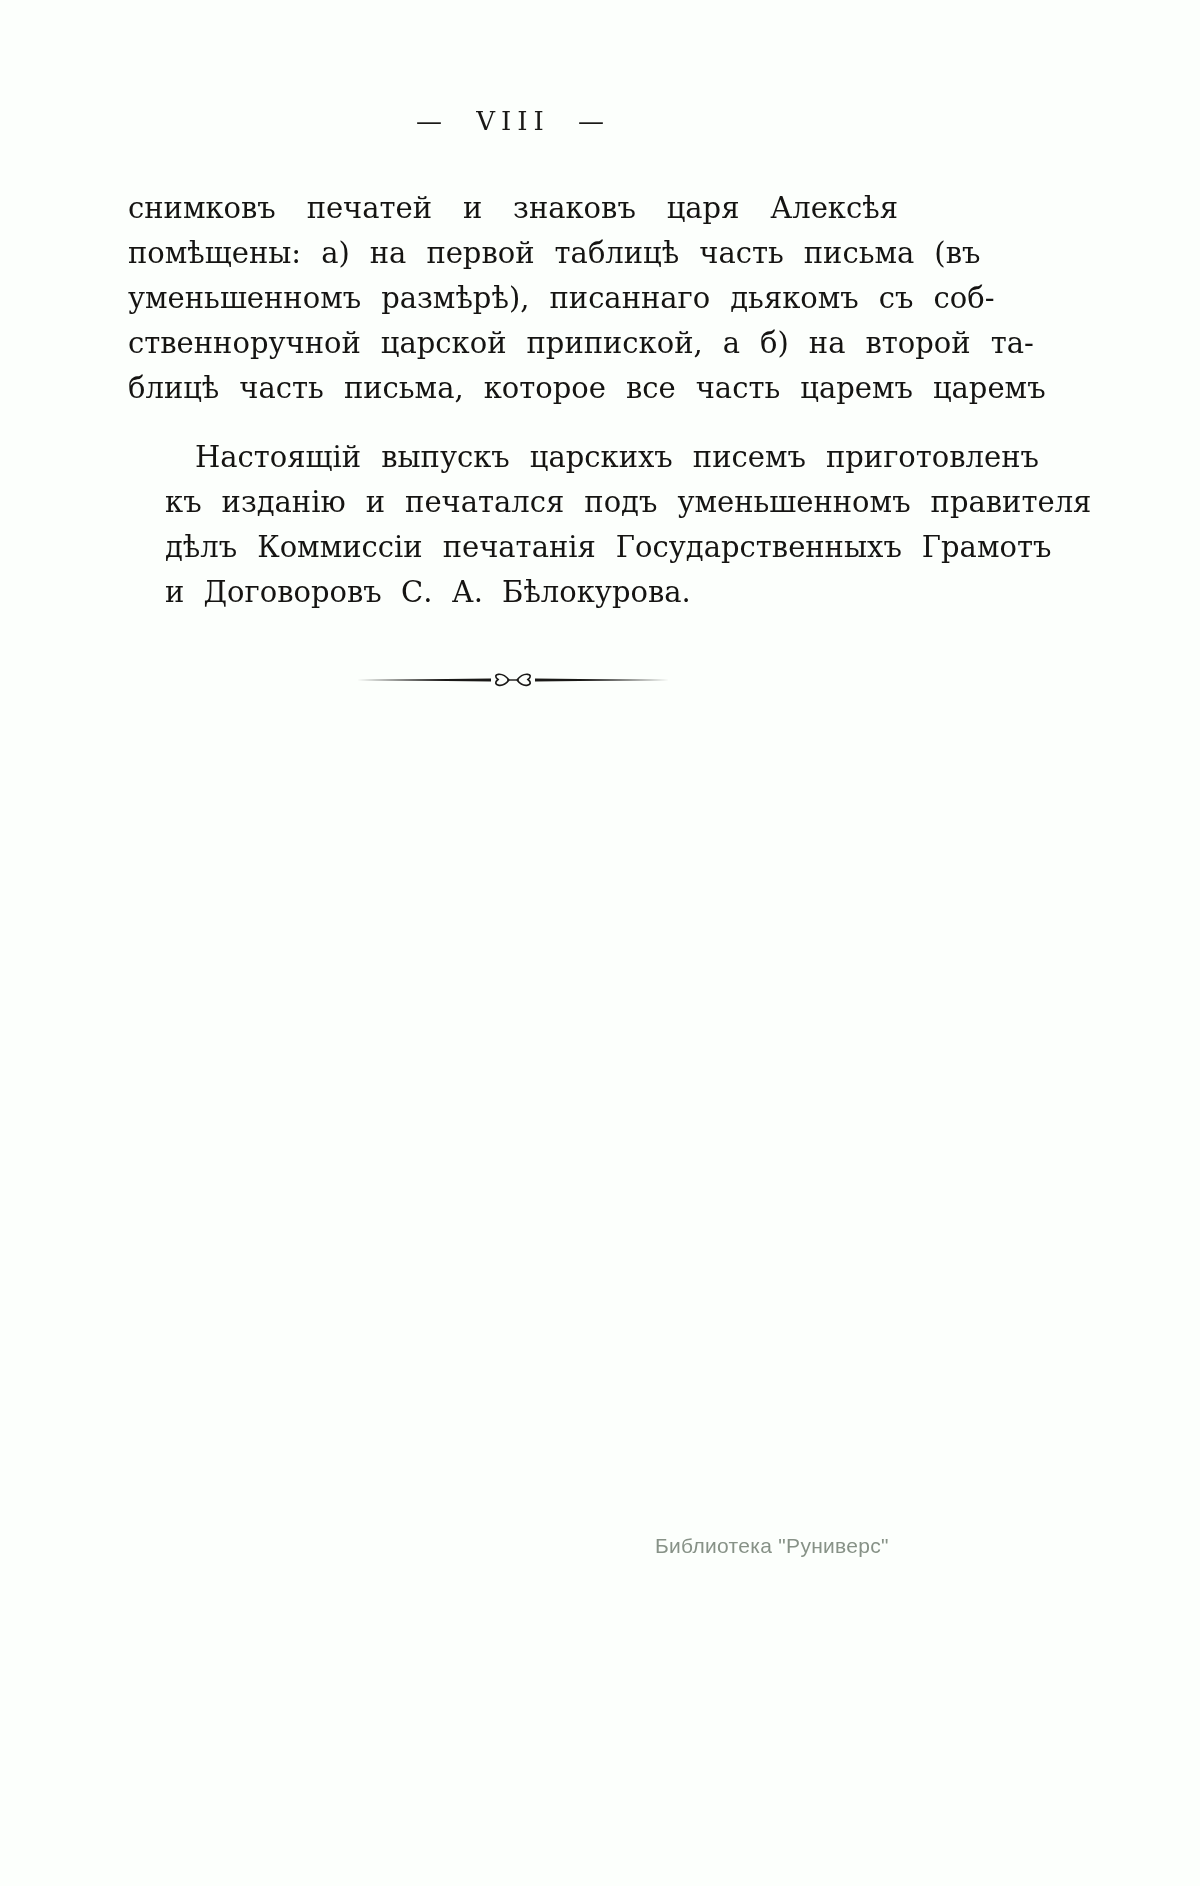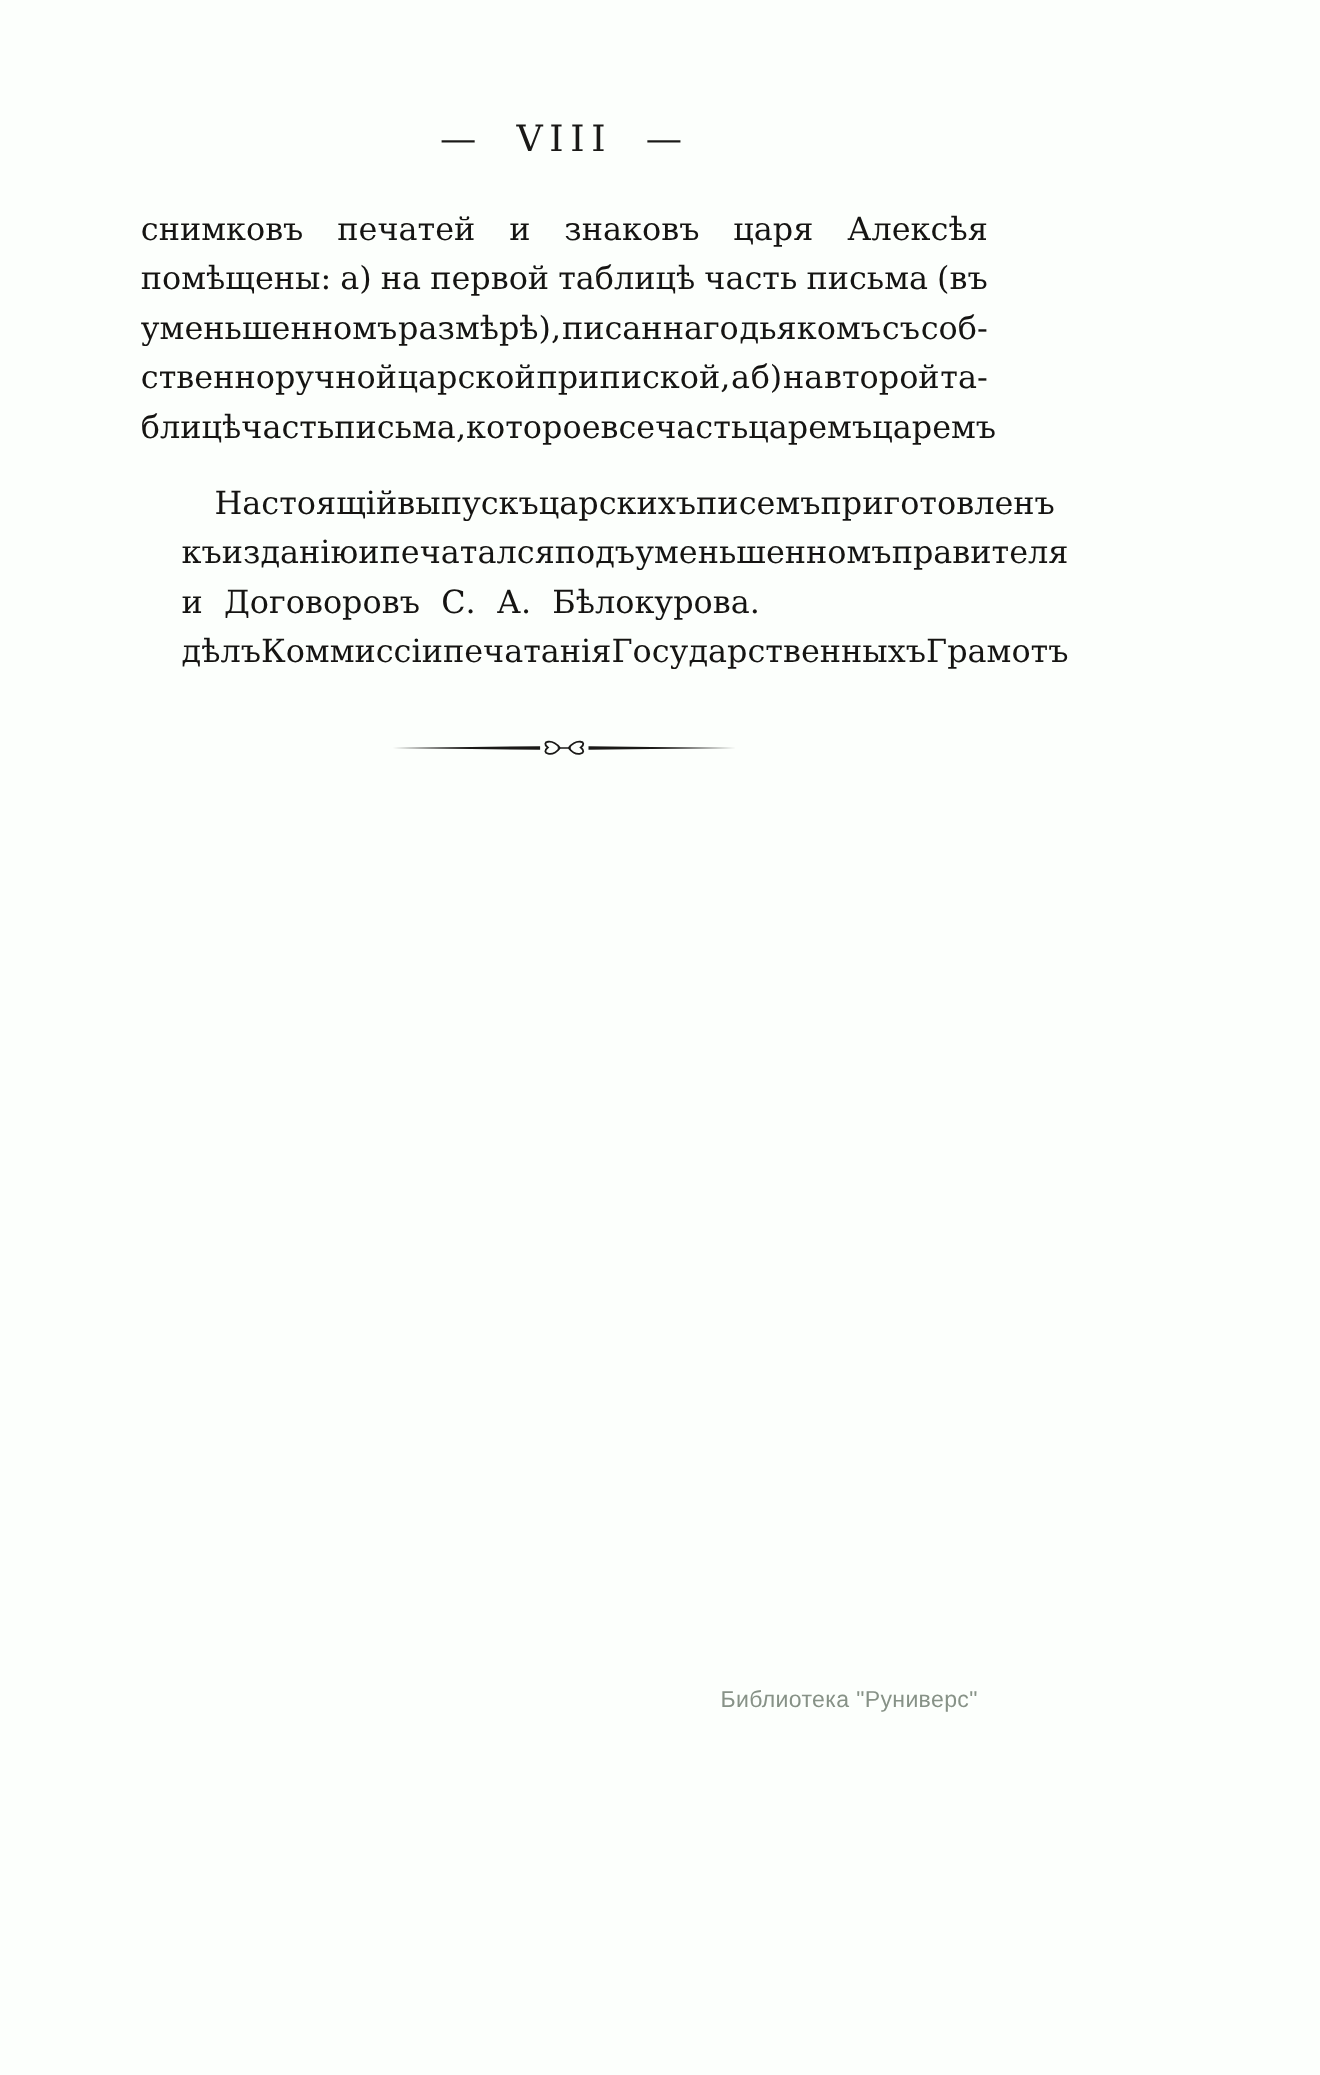--- a/index.html
+++ b/index.html
@@ -15,21 +15,21 @@
     overflow: hidden;
     font-family: "DejaVu Serif", "Liberation Serif", serif;
     color: #151412;
   }
   .page-number {
     position: absolute;
     top: 106px;
     left: 128px;
     width: 770px;
     text-align: center;
-    font-size: 33px;
+    font-size: 26px;
     letter-spacing: 6px;
     word-spacing: 14px;
     color: #1a1917;
   }
   .text-block {
     position: absolute;
     top: 186px;
     left: 128px;
     width: 770px;
   }
@@ -38,20 +38,21 @@
   .line {
     height: 45px;
     line-height: 45px;
     font-size: 29px;
     white-space: nowrap;
   }
   
   .jline {
     display: flex;
     justify-content: space-between;
+    gap: 20px;
   }
   .jline span { display: inline-block; }
   .indent { padding-left: 30px; }
   .plain {
     text-align: left;
     word-spacing: 10px;
   }
   .divider {
     position: absolute;
     top: 668px;
@@ -138,28 +139,28 @@
         </div>
       <div class="line jline">
           <span>къ</span>
           <span>изданію</span>
           <span>и</span>
           <span>печатался</span>
           <span>подъ</span>
           <span>уменьшенномъ</span>
           <span>правителя</span>
         </div>
-      <div class="line plain">и Договоровъ С. А. Бѣлокурова.</div>
       <div class="line jline">
           <span>дѣлъ</span>
           <span>Коммиссіи</span>
           <span>печатанія</span>
           <span>Государственныхъ</span>
           <span>Грамотъ</span>
         </div>
+      <div class="line plain">и Договоровъ С. А. Бѣлокурова.</div>
     </div>
 
   </div>
 
   <div class="divider">
     <svg width="312" height="24" viewBox="0 0 312 24">
 
       <polygon points="0,12 134,10.4 134,13.6" fill="#1a1917"></polygon>
 
       <polygon points="312,12 178,10.4 178,13.6" fill="#1a1917"></polygon>

